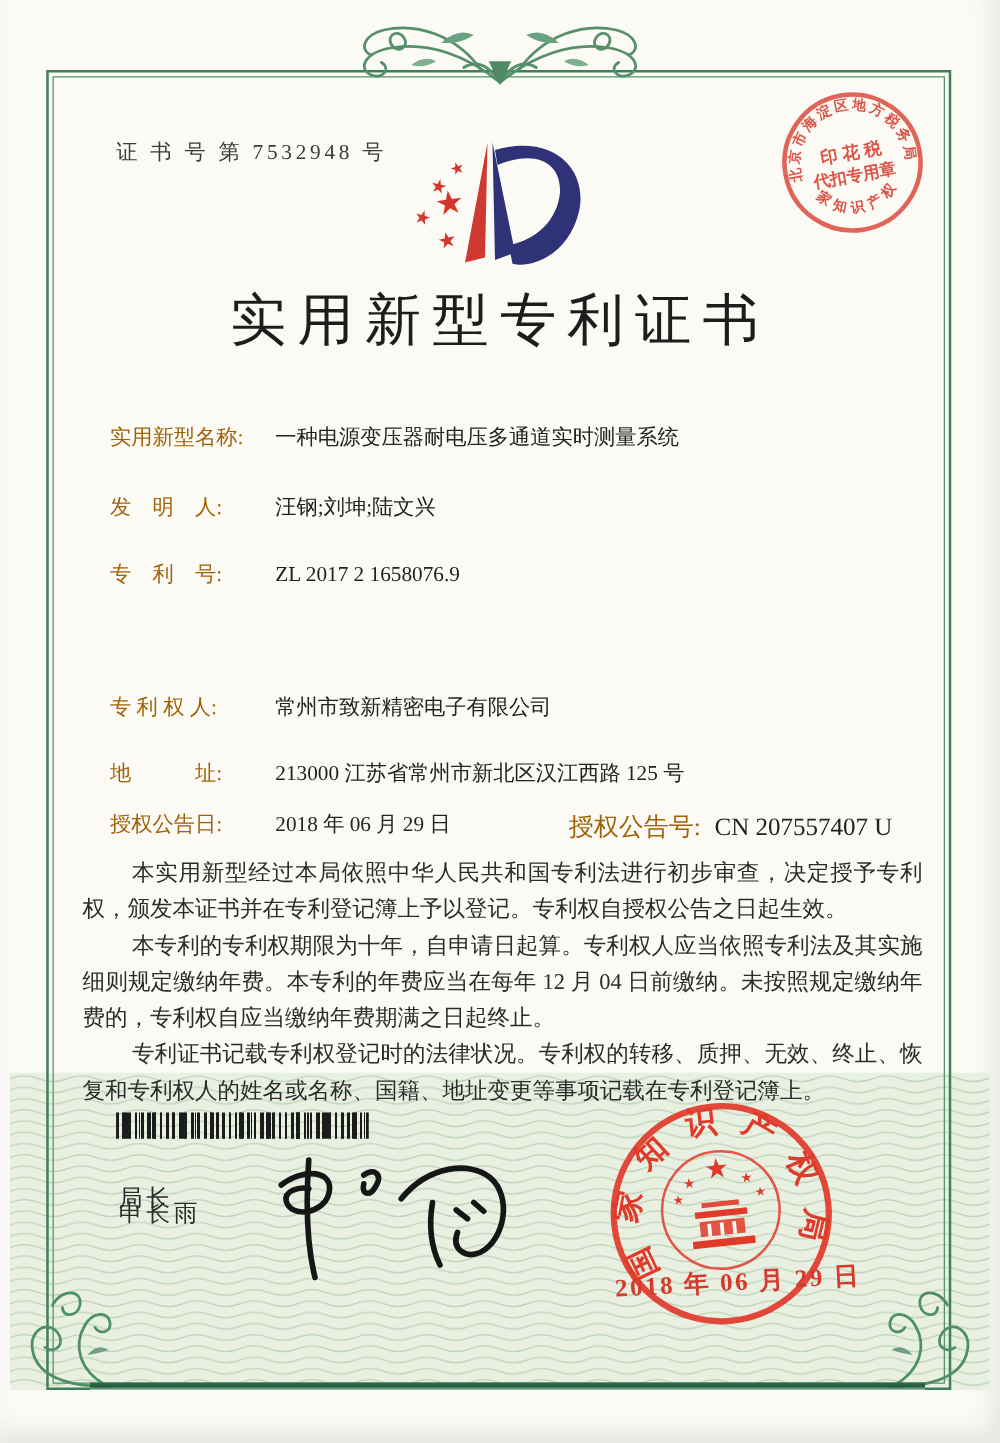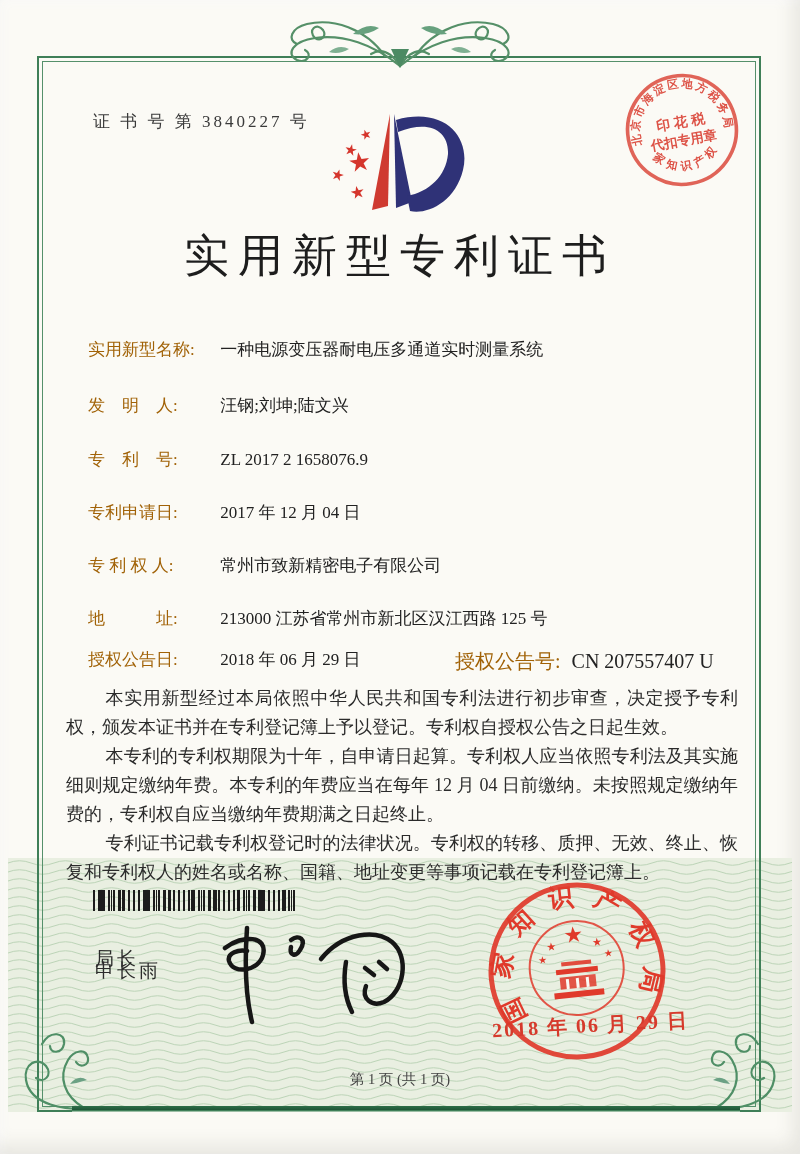--- a/index.html
+++ b/index.html
@@ -90,21 +90,21 @@
       <path d="M90,86 C50,90 18,82 14,58 C11,42 26,34 34,44 C41,53 32,62 24,56"></path>
       <path d="M72,86 C52,74 46,55 56,38 C62,28 74,26 76,36 C77,44 68,46 64,40"></path>
       <path d="M30,22 C38,8 54,10 52,22 C50,32 38,32 38,24"></path>
       <path d="M58,62 q8,-10 17,-4 q-9,3 -17,4" fill="#6ba184" stroke="none"></path>
     </g>
   </svg>
 
   <div class="bottom-rule"></div>
   <div class="bottom-rule-shadow"></div>
 
-  <div class="abs cert-no">证 书 号 第 3840227 号</div>
+  <div class="abs cert-no">证 书 号 第 7532948 号</div>
 
   <svg class="abs" style="left:618px;top:66px;z-index:5;transform:rotate(-10deg)" width="128" height="128" viewBox="0 0 120 120">
     <circle cx="60" cy="60" r="51" fill="none" stroke="#dd5347" stroke-width="3.4" opacity=".9"></circle>
     <defs>
       <path id="taxTop" d="M22.4,73.7 A40,40 0 1 1 97.6,73.7" fill="none"></path>
       <path id="taxBot" d="M26.5,78 A39,39 0 0 0 93.5,78" fill="none"></path>
     </defs>
     <text font-size="10.5" fill="#dd5347" font-weight="bold" letter-spacing="2.2">
       <textPath href="#taxTop" startOffset="50%" text-anchor="middle">北京市海淀区地方税务局</textPath>
     </text>
@@ -132,24 +132,20 @@
     <span class="flabel">实用新型名称:</span>
     <span class="fvalue">一种电源变压器耐电压多通道实时测量系统</span>
   </div>
   <div class="abs row" style="top:394px">
     <span class="flabel">发　明　人:</span>
     <span class="fvalue">汪钢;刘坤;陆文兴</span>
   </div>
   <div class="abs row" style="top:448px">
     <span class="flabel">专　利　号:</span>
     <span class="fvalue">ZL 2017 2 1658076.9</span>
-  </div>
-  <div class="abs row" style="top:501px">
-    <span class="flabel">专利申请日:</span>
-    <span class="fvalue">2017 年 12 月 04 日</span>
   </div>
   <div class="abs row" style="top:554px">
     <span class="flabel">专 利 权 人:</span>
     <span class="fvalue">常州市致新精密电子有限公司</span>
   </div>
   <div class="abs row" style="top:607px">
     <span class="flabel">地　　　址:</span>
     <span class="fvalue">213000 江苏省常州市新北区汉江西路 125 号</span>
   </div>
   <div class="abs row" style="top:648px">
@@ -203,15 +199,14 @@
       <rect x="80" y="85" width="30" height="4" opacity=".9"></rect>
       <rect x="77" y="100" width="36" height="12" opacity=".85"></rect>
       <rect x="70" y="115" width="50" height="6"></rect>
       <rect x="83" y="102" width="3" height="10" fill="#fbfaf5"></rect>
       <rect x="93" y="102" width="3" height="10" fill="#fbfaf5"></rect>
       <rect x="103" y="102" width="3" height="10" fill="#fbfaf5"></rect>
     </g>
   </svg>
   <div class="abs seal-date">2018 年 06 月 29 日</div>
 
-  <div class="abs footer">第 1 页 (共 1 页)</div>
 
 </div>
 
 </body></html>

